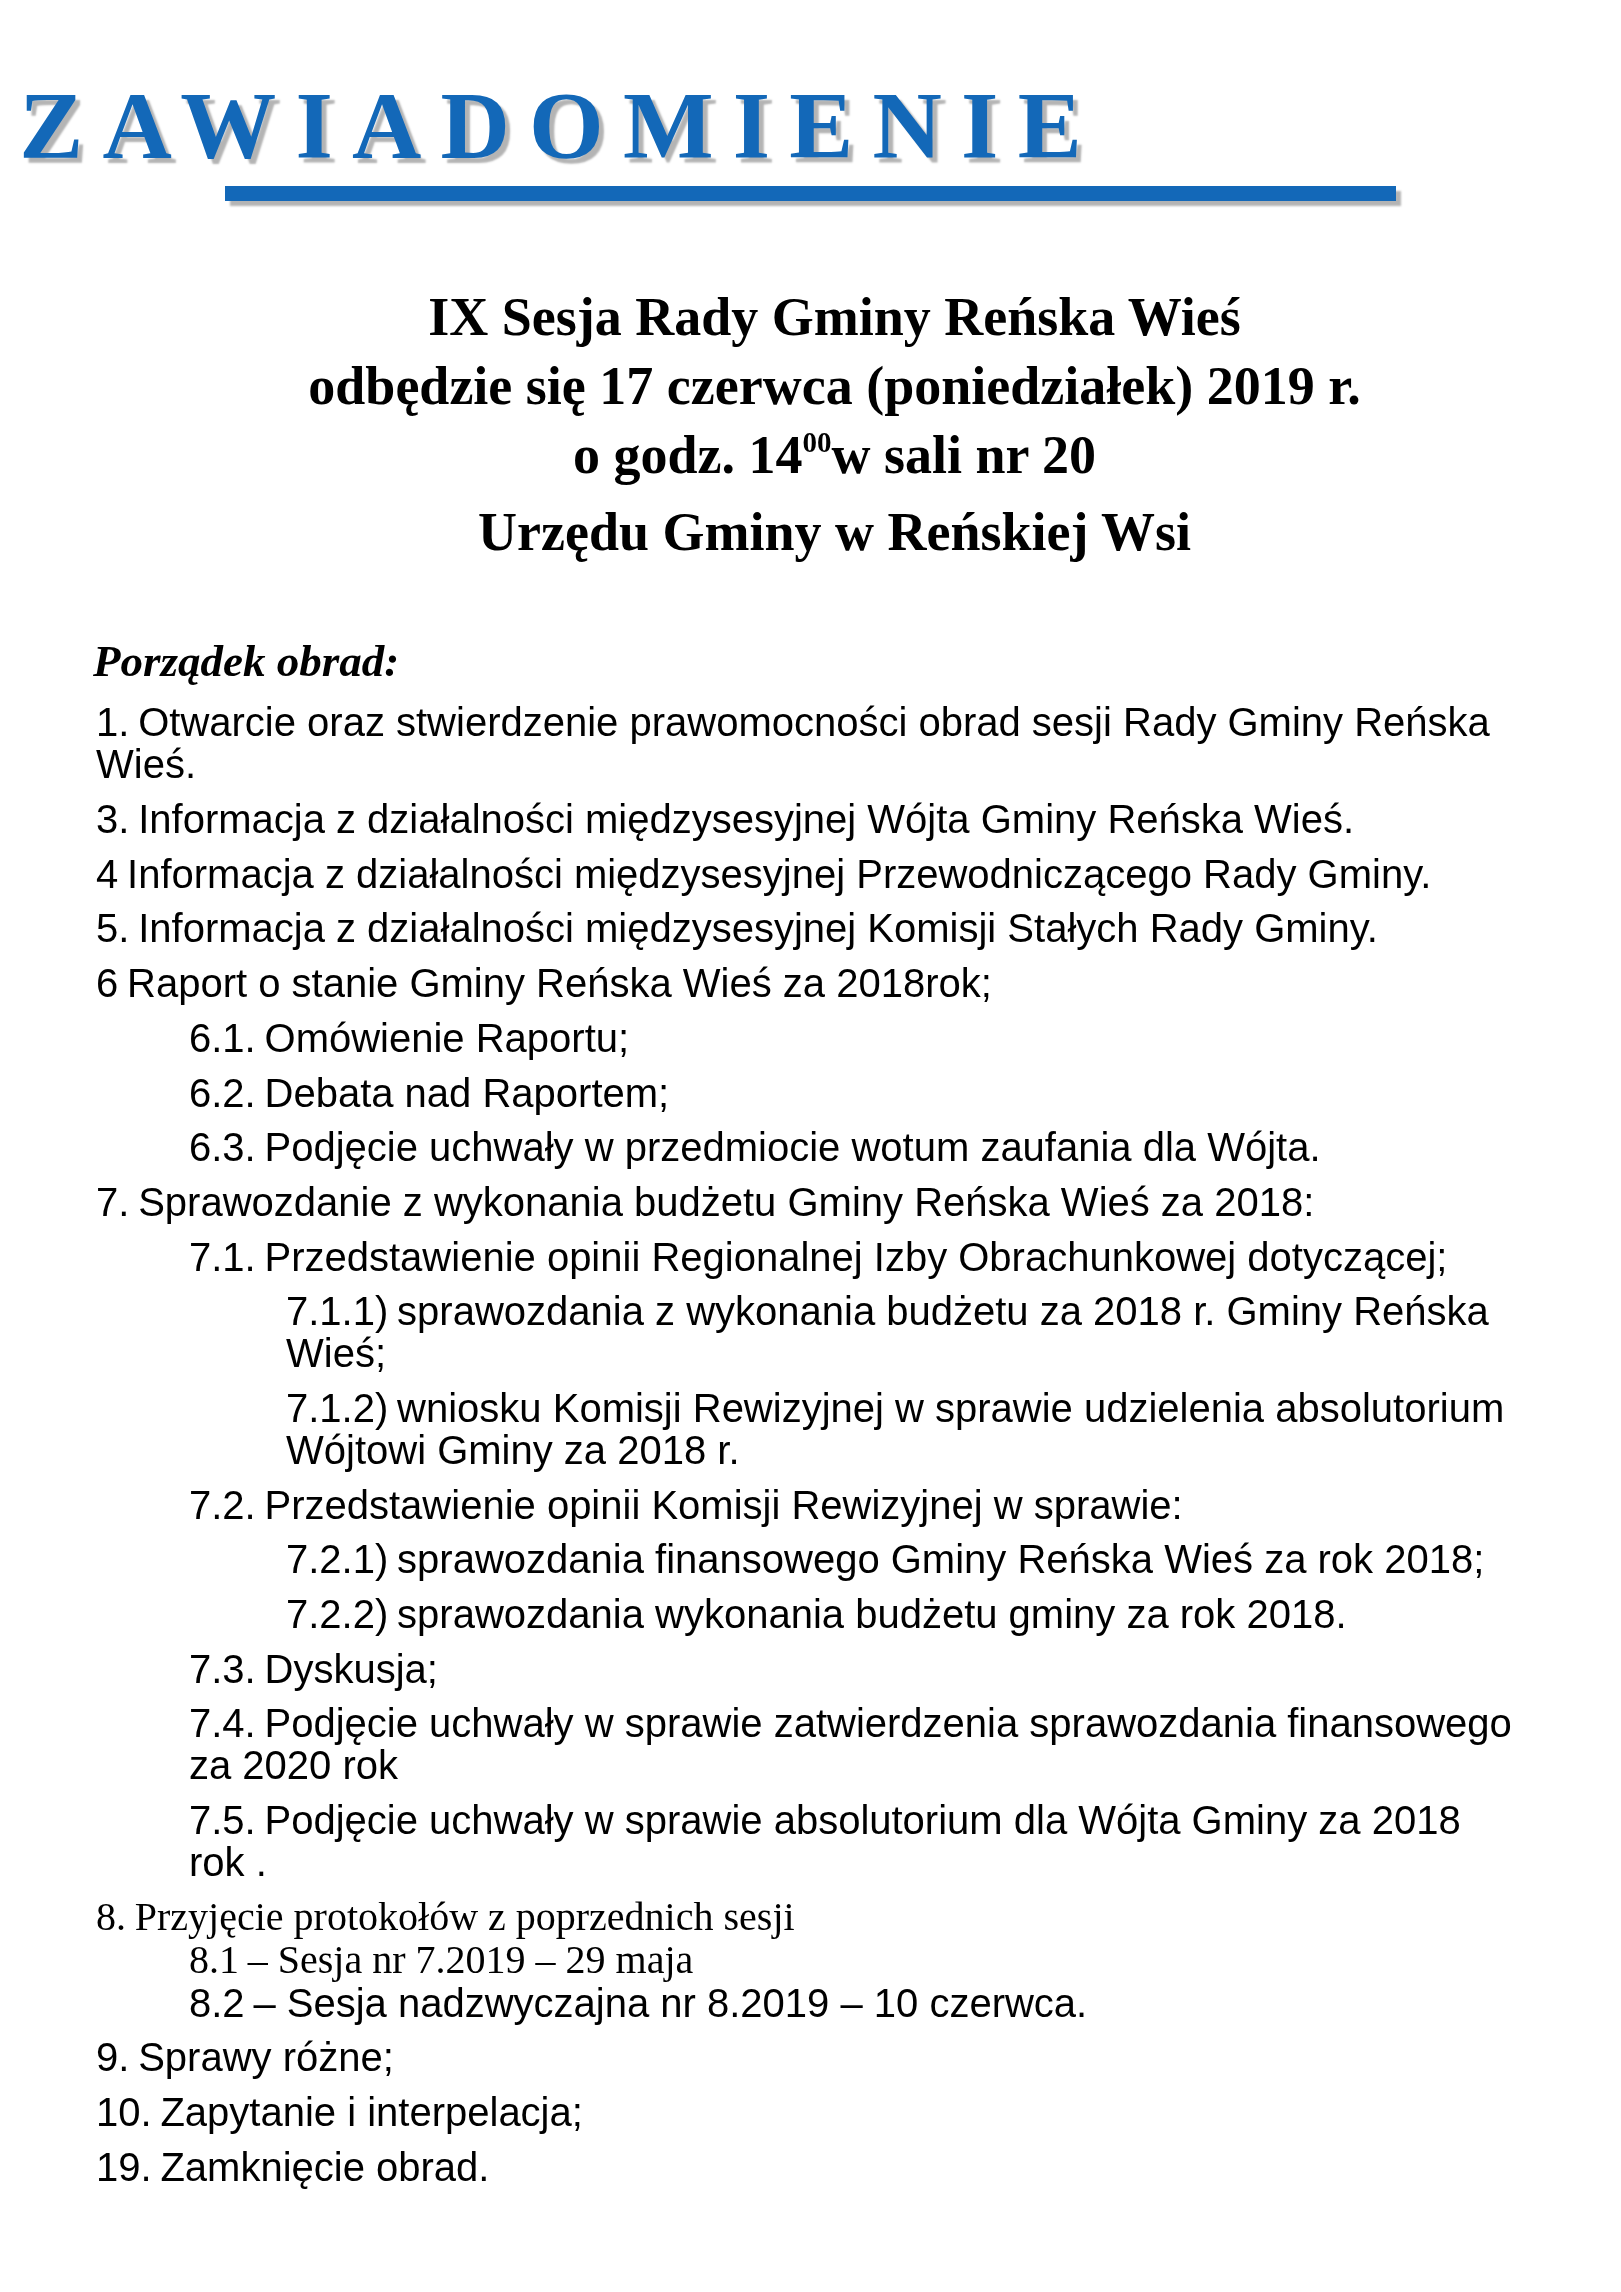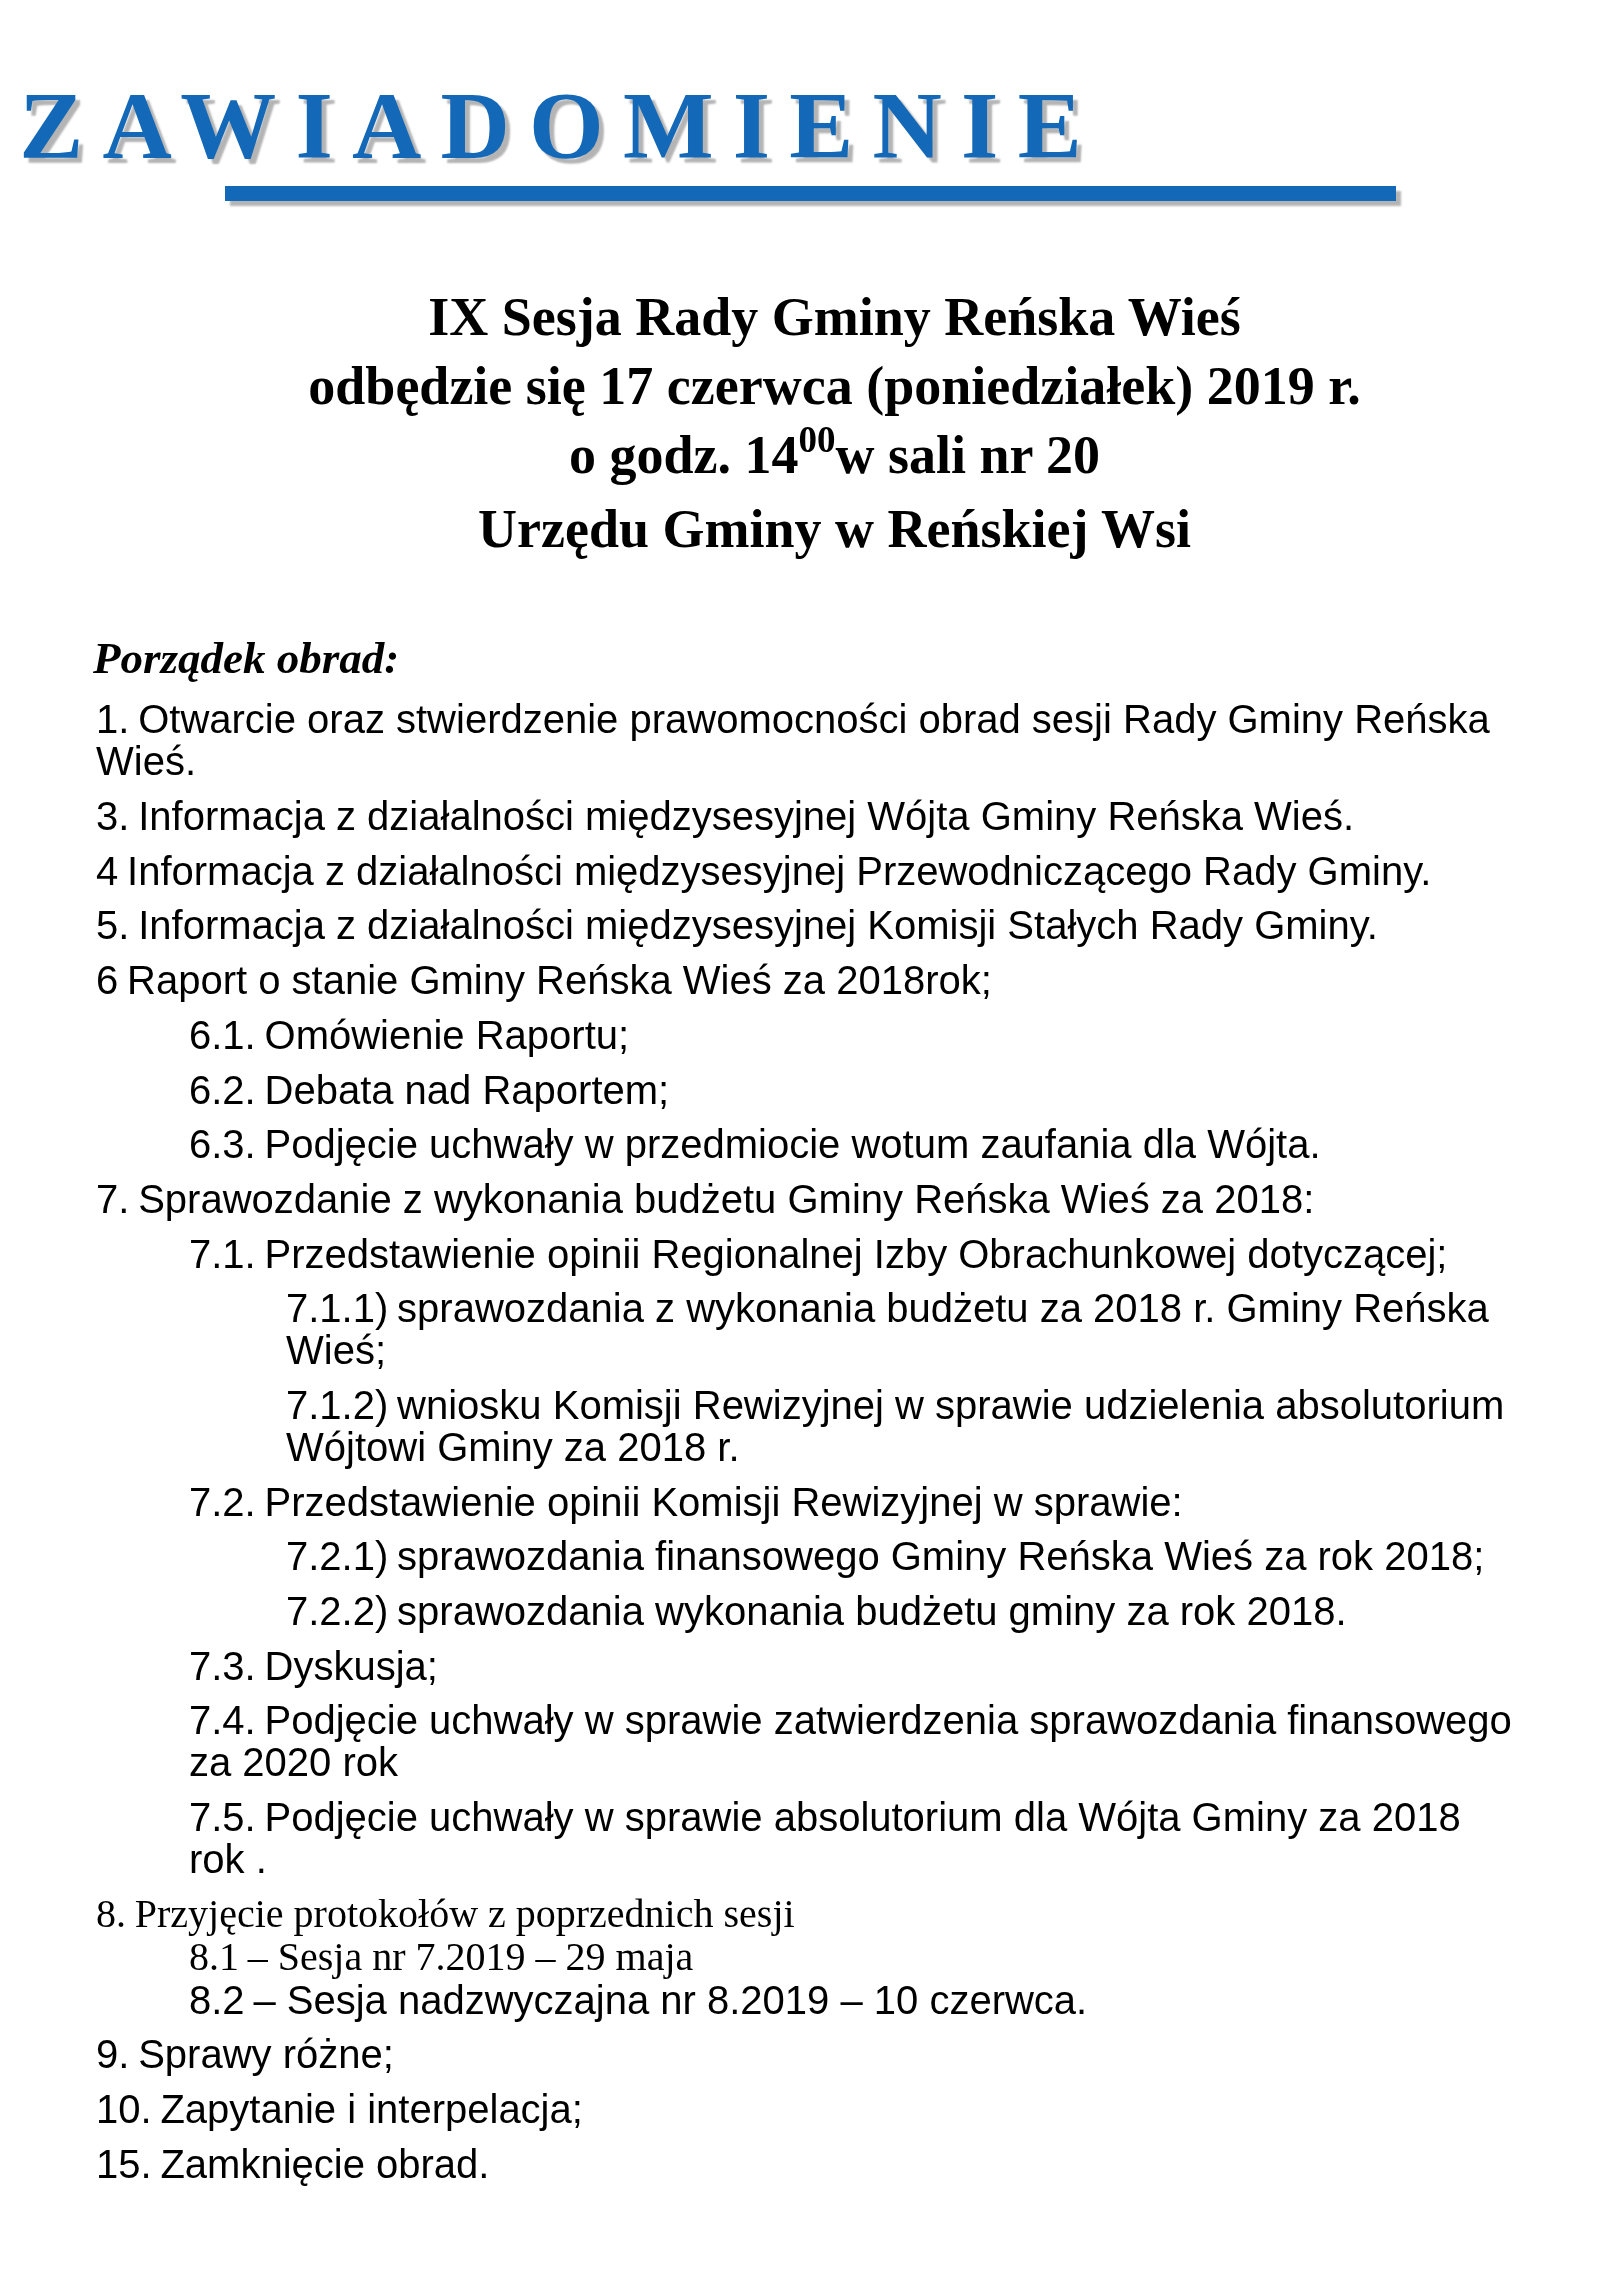--- a/index.html
+++ b/index.html
@@ -39,21 +39,21 @@
   .header-block {
     margin-top: 82px;
     text-align: center;
     font-family: "Liberation Serif", serif;
     font-weight: bold;
     font-size: 54px;
     line-height: 69px;
     padding-left: 48px;
   }
   .header-block .sup {
-    font-size: 37px;
+    font-size: 29px;
     vertical-align: baseline;
     position: relative;
     top: -21.6px;
     margin-top: 48px;
   }
 
   
   .agenda-heading {
     margin: 71px 96px 0 93px;
     font-family: "Liberation Serif", serif;
@@ -111,17 +111,17 @@
     <p class="item ind-2"><span class="num">7.2.1)</span><span>sprawozdania finansowego Gminy Reńska Wieś za rok 2018;</span></p>
     <p class="item ind-2"><span class="num">7.2.2)</span><span>sprawozdania wykonania budżetu gminy za rok 2018.</span></p>
     <p class="item ind-1"><span class="num">7.3.</span><span>Dyskusja;</span></p>
     <p class="item ind-1"><span class="num">7.4.</span><span>Podjęcie uchwały w sprawie zatwierdzenia sprawozdania finansowego za 2020 rok</span></p>
     <p class="item ind-1"><span class="num">7.5.</span><span>Podjęcie uchwały w sprawie absolutorium dla Wójta Gminy za 2018 rok .</span></p>
     <p class="item ind-0 tight"><span class="num">8.</span><span>Przyjęcie protokołów z poprzednich sesji</span></p>
     <p class="item ind-1 tight"><span class="num">8.1</span><span>– Sesja nr 7.2019 – 29 maja</span></p>
     <p class="item ind-1"><span class="num">8.2</span><span>– Sesja nadzwyczajna nr 8.2019 – 10 czerwca.</span></p>
     <p class="item ind-0"><span class="num">9.</span><span>Sprawy różne;</span></p>
     <p class="item ind-0"><span class="num">10.</span><span>Zapytanie i interpelacja;</span></p>
-    <p class="item ind-0"><span class="num">15.</span><span>Zamknięcie obrad.</span></p>
+    <p class="item ind-0"><span class="num">19.</span><span>Zamknięcie obrad.</span></p>
   </div>
 
 </div>
 
 
 </body></html>

